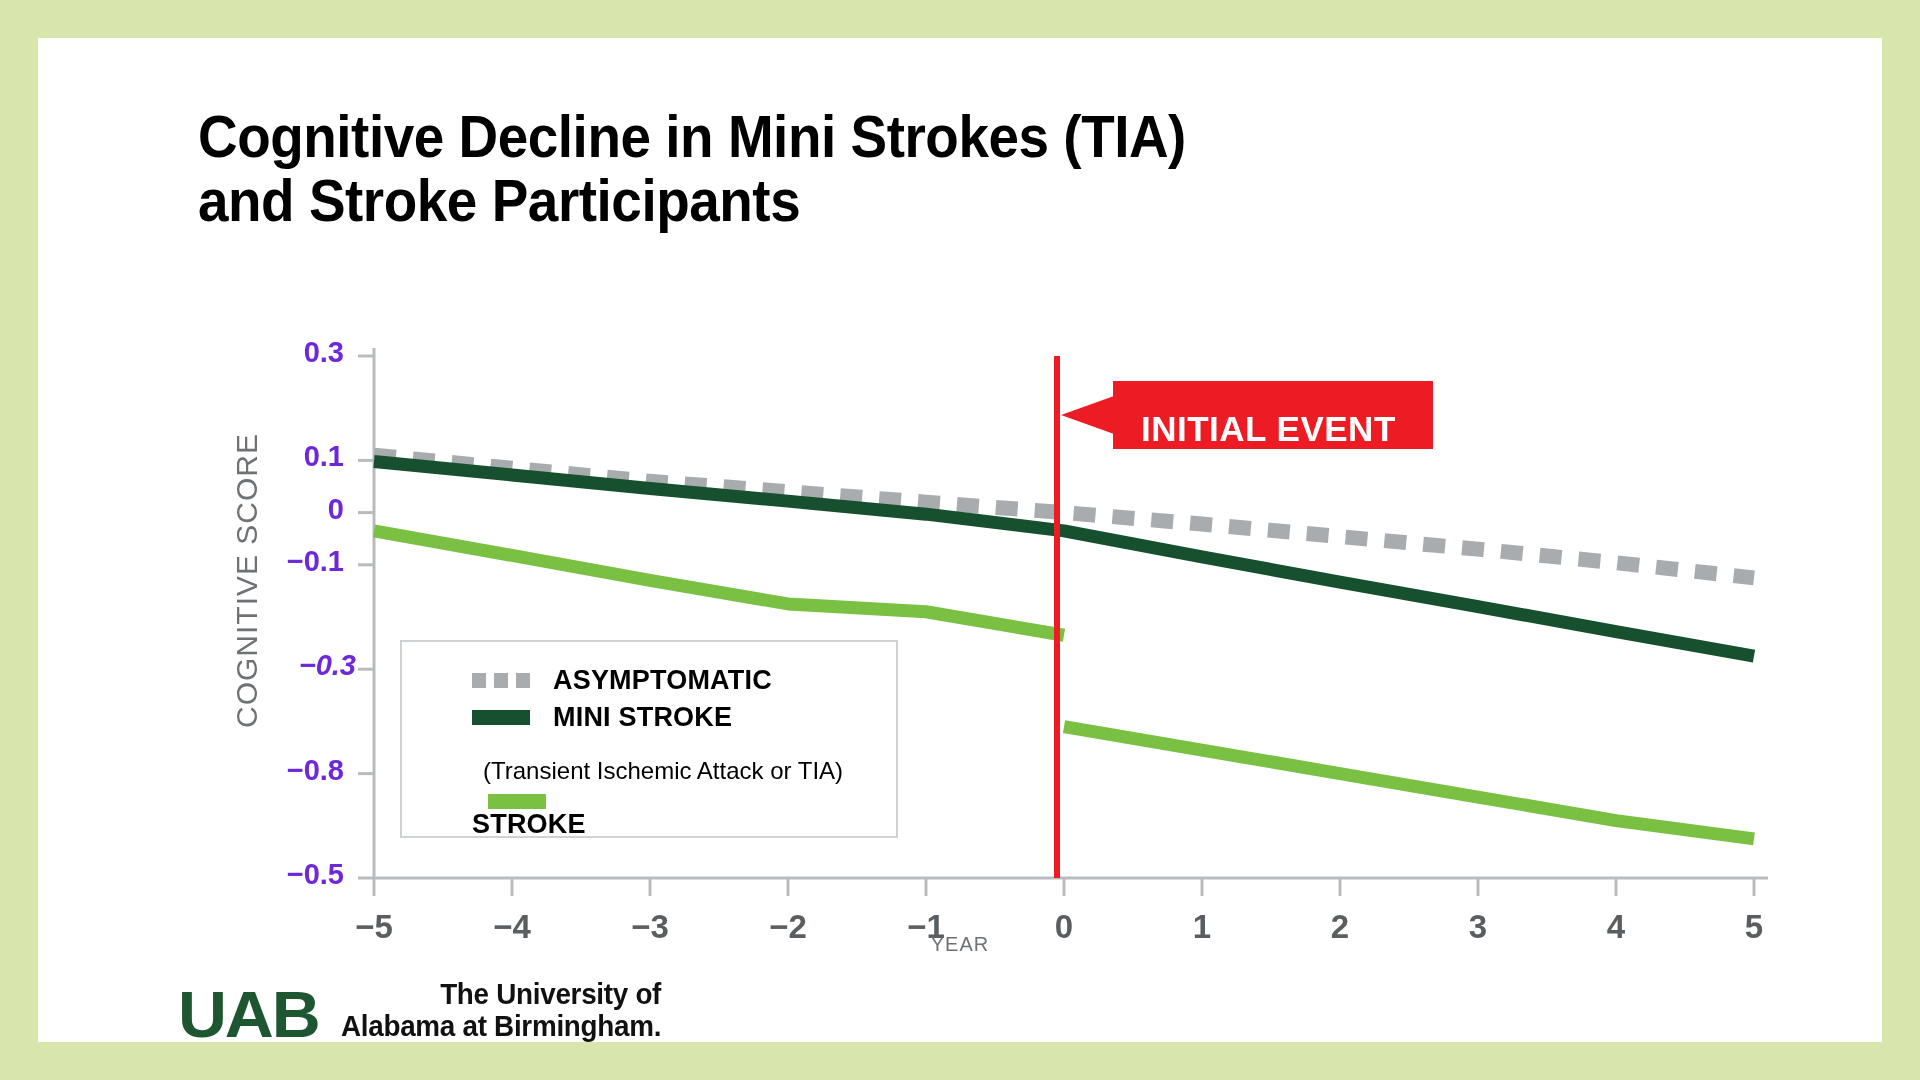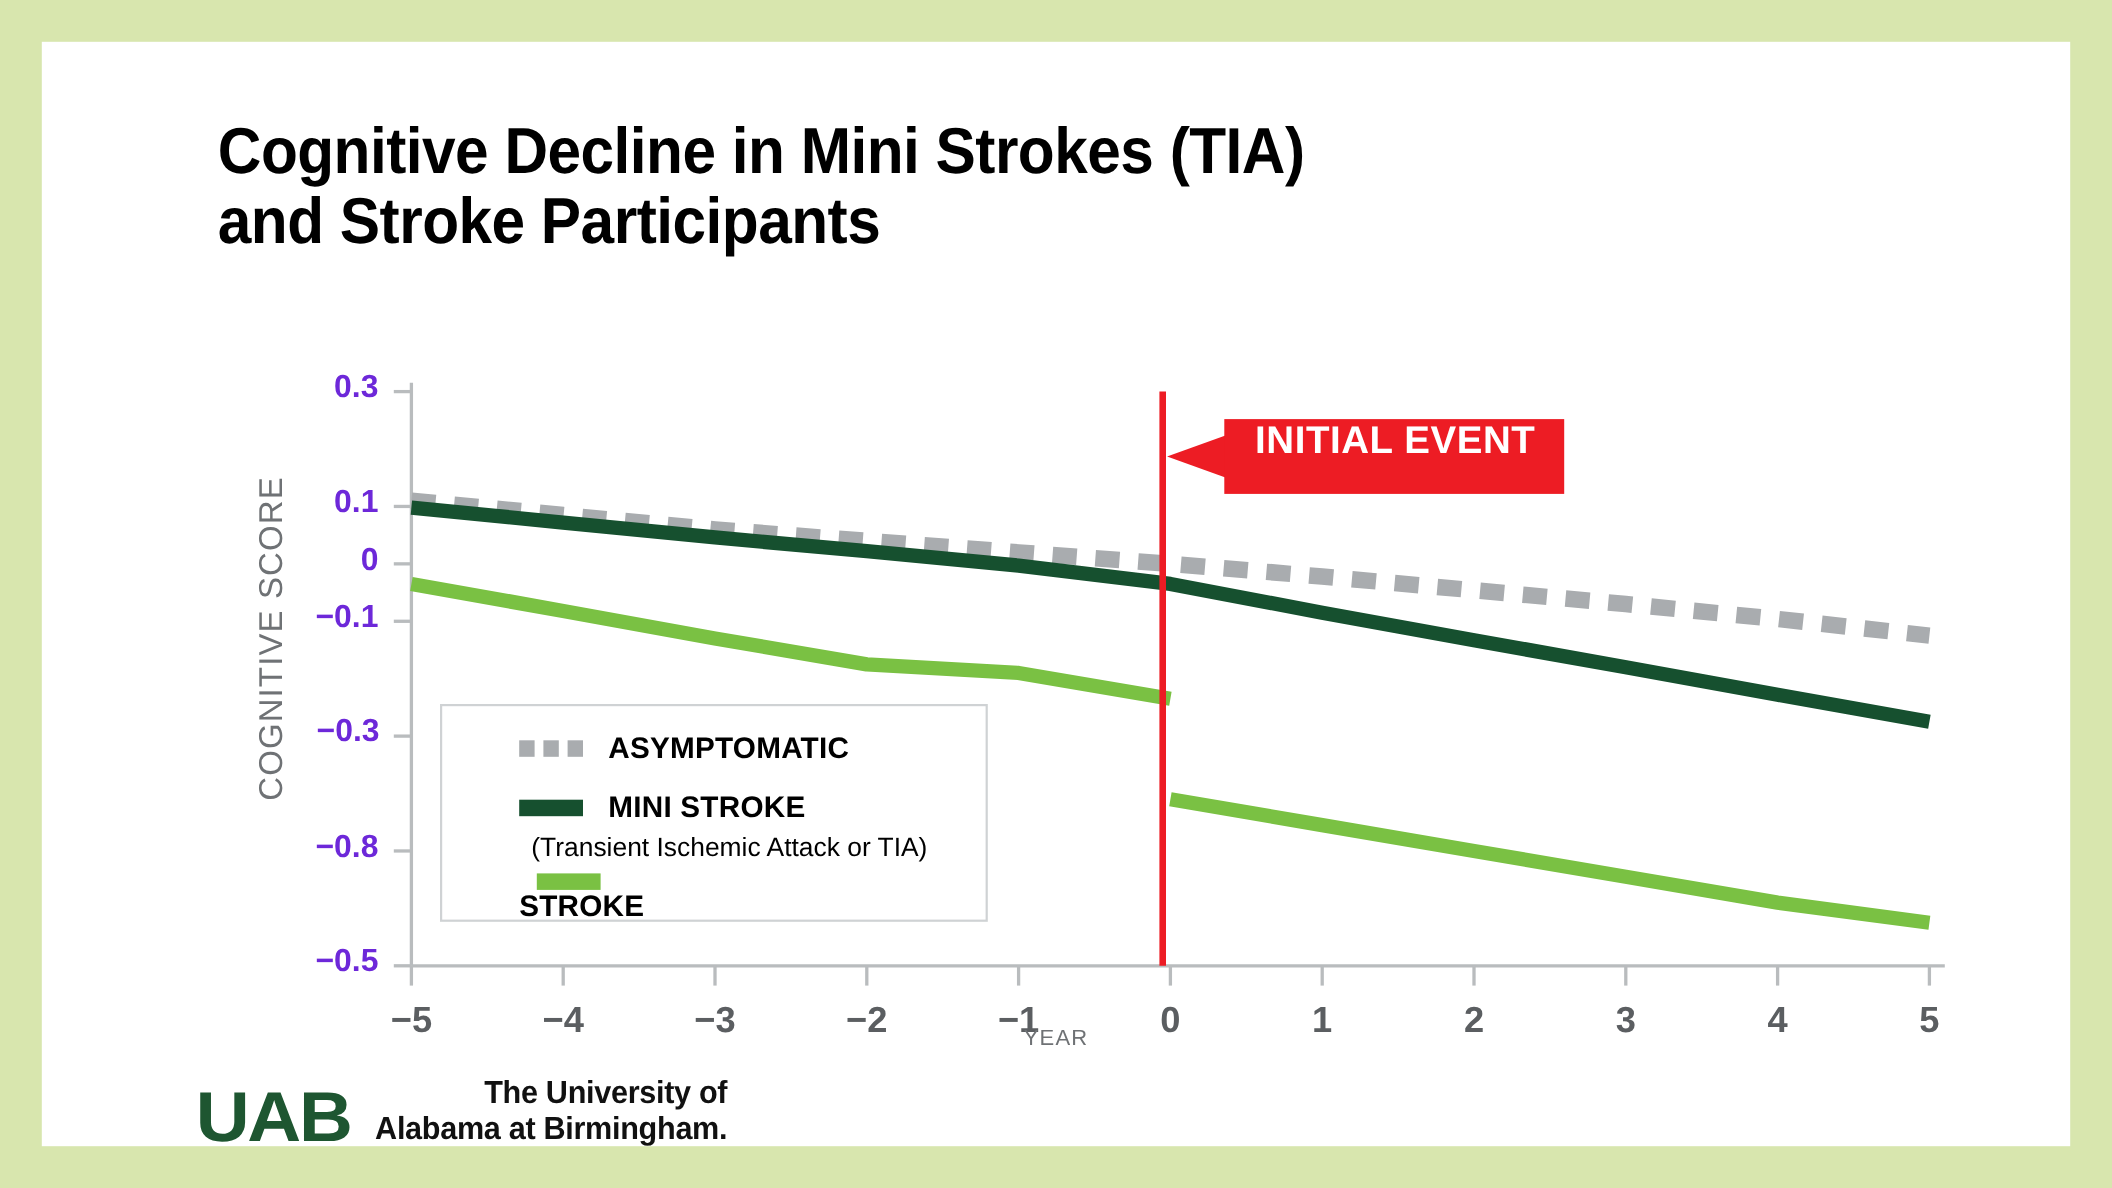--- a/index.html
+++ b/index.html
@@ -75,22 +75,22 @@
     font-size:33px;
     font-weight:bold;
   }
 
   
   #event-badge{
     position:absolute;
     left:1075px;top:343px;
     height:68px;
     background:#ed1c24;
-    display:flex;align-items:flex-start;
-    padding:0 26px 0 28px;
+    display:flex;align-items:flex-end;
+    padding:0 37px 0 28px;
     box-sizing:border-box;
   }
   #event-badge span{
     color:#ffffff;
     font-size:35px;
     font-weight:bold;
     letter-spacing:0.5px;
     white-space:nowrap;
   }
   #event-arrow{
@@ -210,21 +210,21 @@
         </g>
 
       <line id="event-line" x1="1019" y1="318" x2="1019" y2="840" stroke="#ed1c24" stroke-width="6"></line>
     </svg>
 
     <div id="ytick-labels">
         <div class="ytick" style="left: 196px; top: 298px;">0.3</div>
         <div class="ytick" style="left: 196px; top: 402.4px;">0.1</div>
         <div class="ytick" style="left: 196px; top: 454.6px;">0</div>
         <div class="ytick" style="left: 196px; top: 506.8px;">−0.1</div>
-        <div class="ytick" style="left: 197px; top: 611.2px;">−0.3</div>
+        <div class="ytick" style="left: 208px; top: 611.2px; font-style: italic;">−0.3</div>
         <div class="ytick" style="left: 196px; top: 715.6px;">−0.8</div>
         <div class="ytick" style="left: 196px; top: 820px;">−0.5</div>
       </div>
 
     <div id="xtick-labels">
         <div class="xtick" style="left: 296px; top: 870px;">−5</div>
         <div class="xtick" style="left: 434px; top: 870px;">−4</div>
         <div class="xtick" style="left: 572px; top: 870px;">−3</div>
         <div class="xtick" style="left: 710px; top: 870px;">−2</div>
         <div class="xtick" style="left: 848px; top: 870px;">−1</div>
@@ -248,21 +248,21 @@
   <div id="legend">
     <div class="legend-row" style="left:22px;top:23px;">
       <span class="lg-swatch dashed">
           <i></i>
           <i></i>
           <i></i>
         </span>
       <span class="lg-label">ASYMPTOMATIC</span>
     </div>
 
-    <div class="legend-row" style="left:22px;top:77px;">
+    <div class="legend-row" style="left:22px;top:60px;">
       <span class="lg-swatch" style="background:#16502f;"></span>
       <span class="lg-label">MINI STROKE</span>
     </div>
     <div class="lg-sub" style="top:115px;text-align:center;">(Transient Ischemic Attack or TIA)</div>
 
     <div class="legend-row" style="left:22px;top:152px;flex-direction:column;">
       <span class="lg-swatch" style="background:#7ac143;"></span>
       <span class="lg-label">STROKE</span>
     </div>
   </div>

